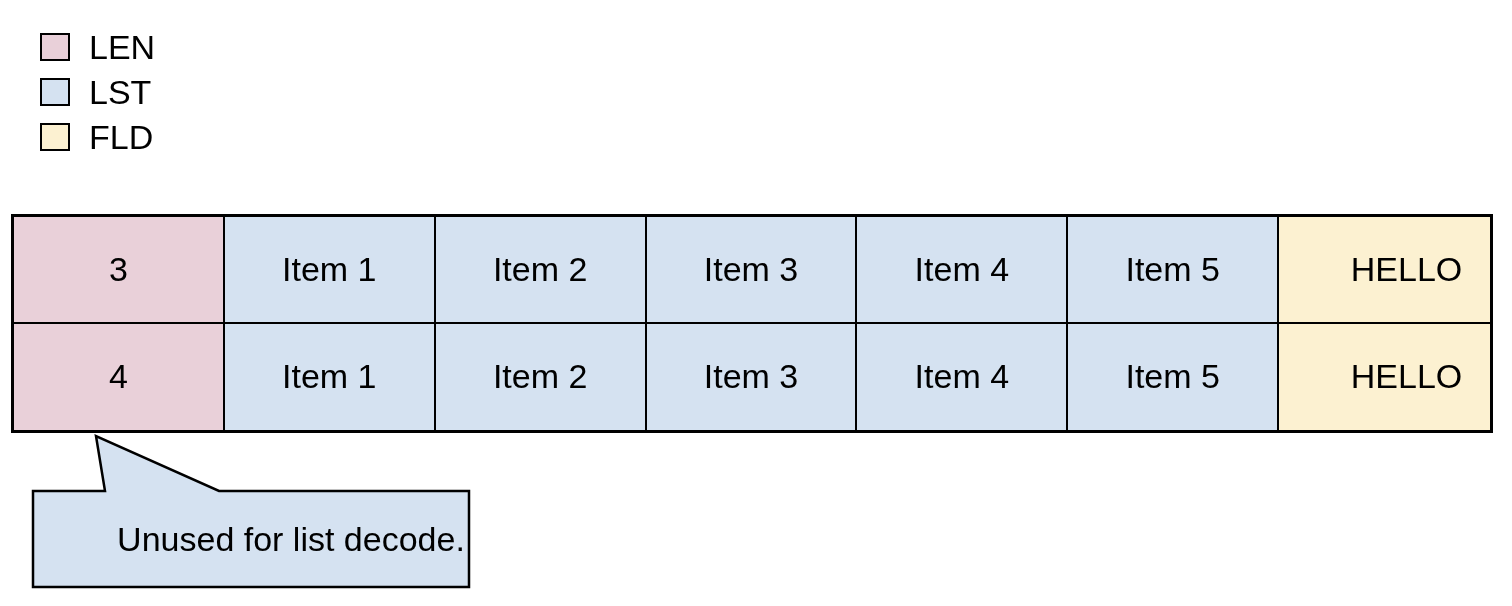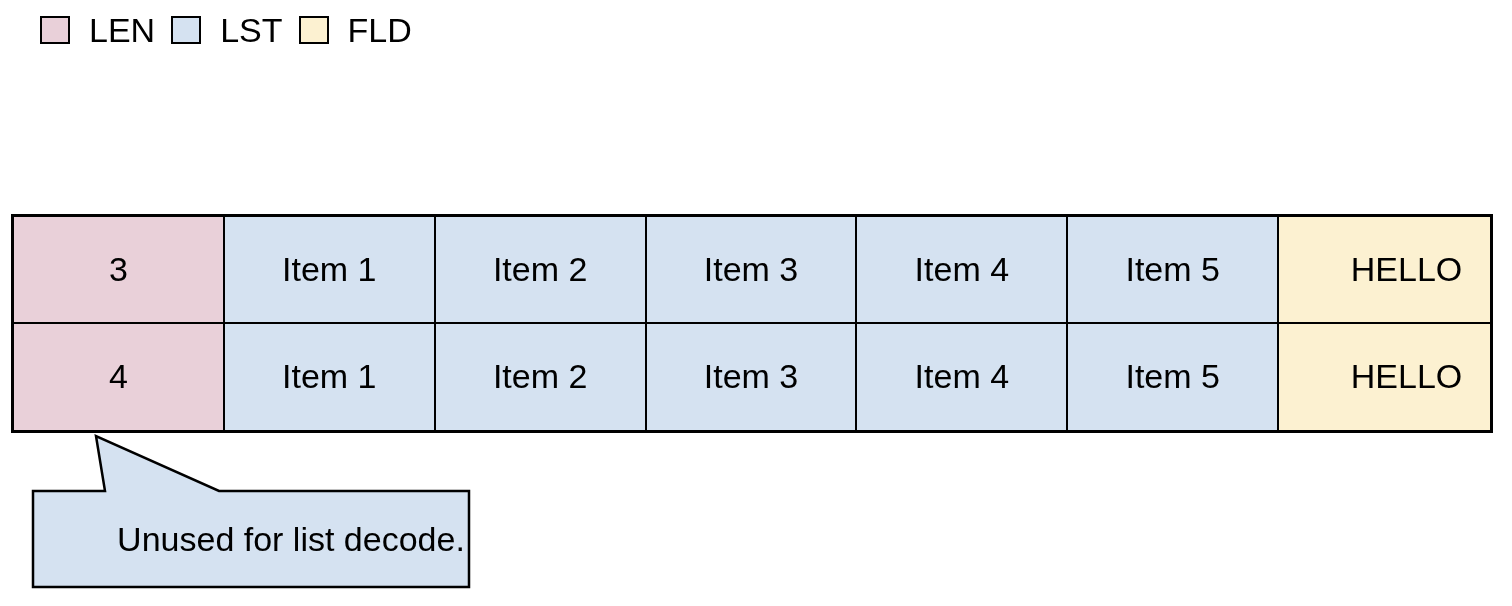--- a/index.html
+++ b/index.html
@@ -21,23 +21,23 @@
     width: 1512px;
     height: 606px;
     background: var(--bg);
     overflow: hidden;
   }
 
   
   .legend {
     position: absolute;
     left: 40px;
-    top: 15px;
+    top: 32px;
     display: flex;
-    flex-direction: row;
+    flex-direction: column;
     gap: 16px;
   }
   .legend-row {
     display: flex;
     align-items: center;
     height: 29px;
   }
   .swatch {
     width: 30px;
     height: 28px;

